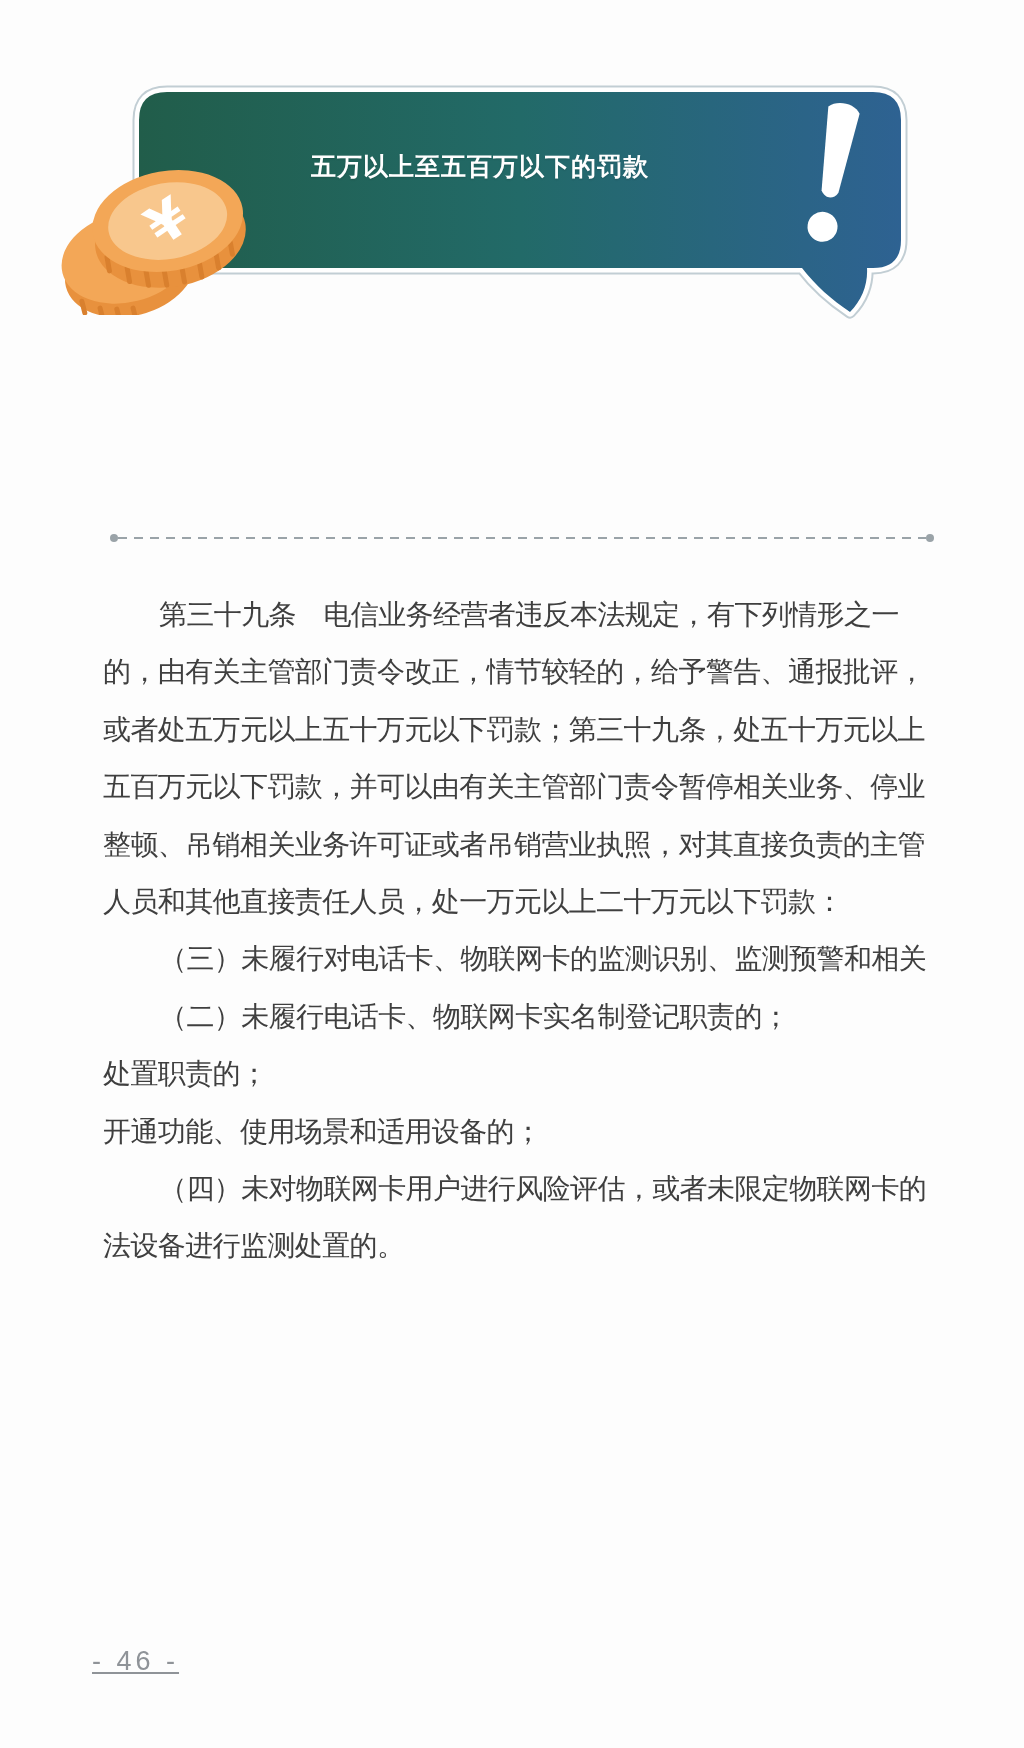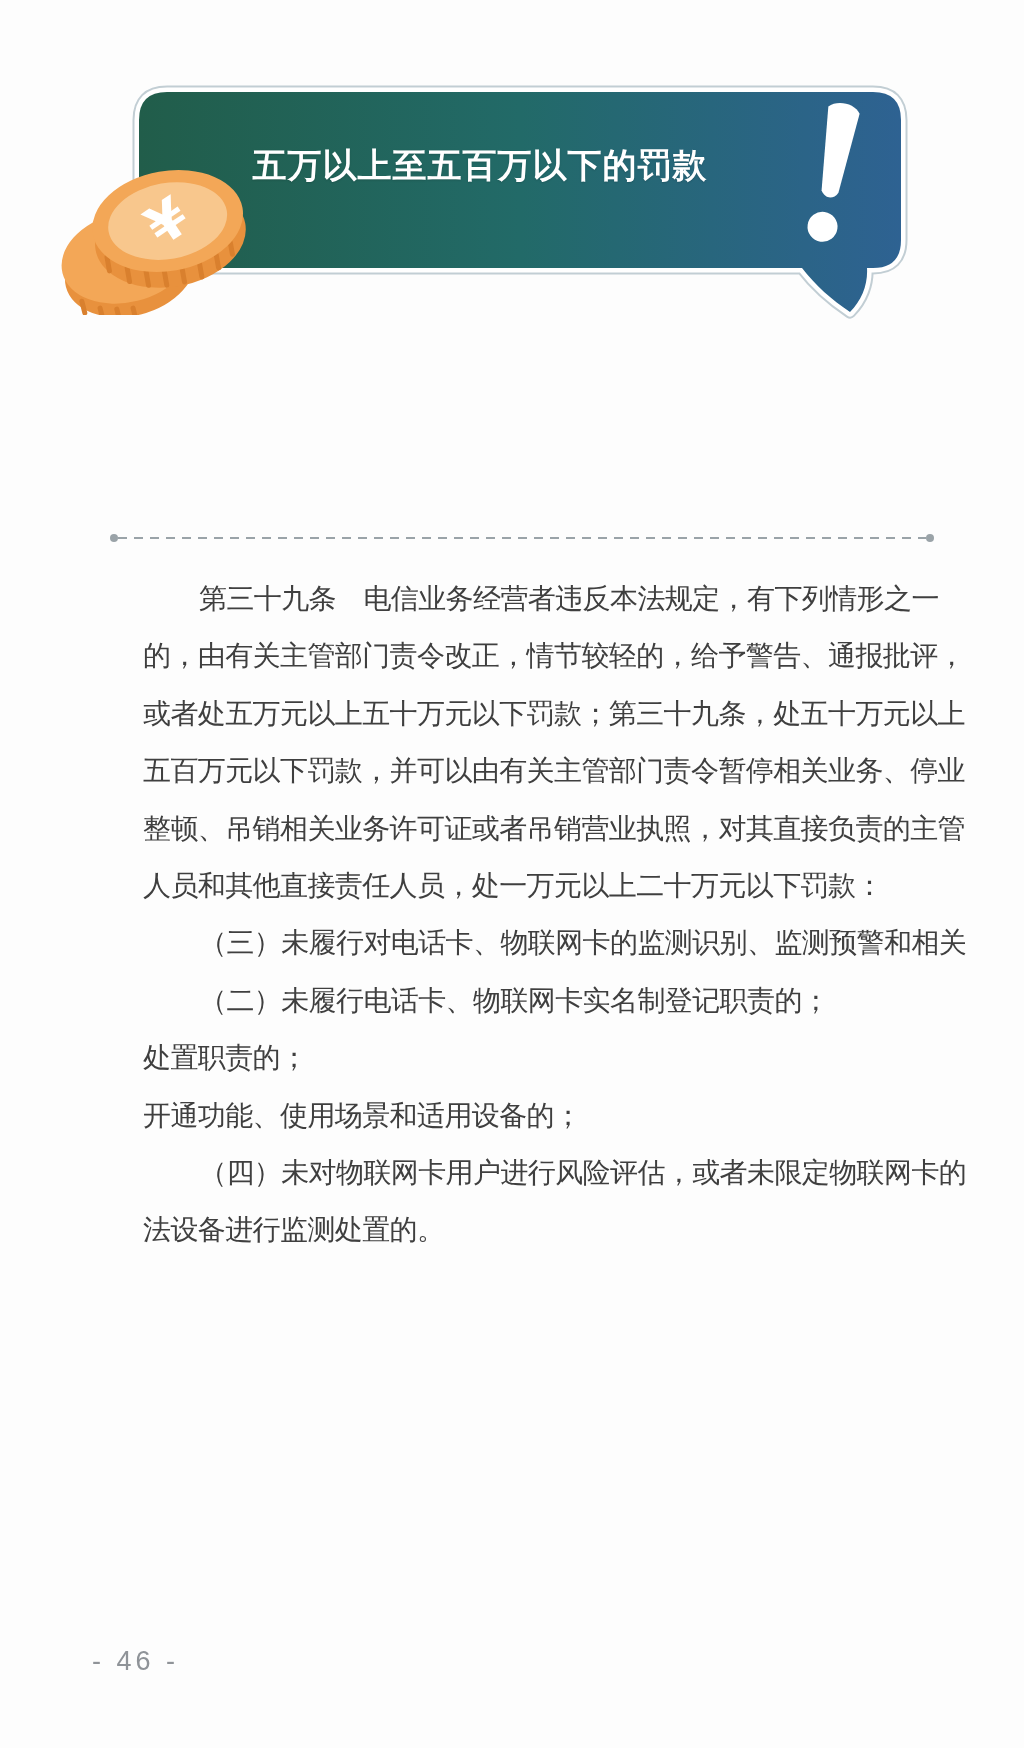--- a/index.html
+++ b/index.html
@@ -7,21 +7,21 @@
   .page{
     position:relative;width:1024px;height:1748px;margin:0 auto;
     background:var(--page-bg,#fdfdfd);overflow:hidden;
   }
 
   
   .banner-svg{position:absolute;left:121px;top:74px;width:798px;height:260px;z-index:1;}
   .banner-label{
     position:absolute;left:170px;top:92px;width:620px;height:148px;z-index:2;
     display:flex;align-items:center;justify-content:center;
-    font-size:34px;font-weight:bold;color:#ffffff;letter-spacing:1px;
+    font-size:25px;font-weight:bold;color:#ffffff;letter-spacing:1px;
     text-shadow:0 1px 2px rgba(0,0,0,0.15);white-space:nowrap;
   }
   .coins-svg{position:absolute;left:50px;top:165px;width:200px;height:150px;z-index:4;}
 
   
   .page-title{
     position:absolute;left:114px;top:380px;z-index:2;
     font-size:50px;font-weight:bold;line-height:62px;letter-spacing:1px;
     color:var(--title-blue,#1b79c0);
   }
@@ -35,35 +35,35 @@
   }
   .divider .dot{
     position:absolute;top:0;width:8px;height:8px;border-radius:50%;
     background:var(--divider-gray,#9aa3a8);
   }
   .divider .dot.left{left:-2px;}
   .divider .dot.right{right:-2px;}
 
   
   .body-text{
-    position:absolute;left:103px;top:570px;width:840px;z-index:2;
+    position:absolute;left:103px;top:586px;width:840px;z-index:2;
     color:var(--body-text,#3f3f3f);
-    margin-left:40px;
   }
   .body-text .line{
     height:57.4px;line-height:57.4px;font-size:28px;letter-spacing:-0.6px;
     white-space:nowrap;
   }
   .body-text .line.indent{padding-left:56px;}
 
   
   .page-number{
     position:absolute;left:92px;top:1646px;z-index:2;
     font-size:27px;color:var(--page-number-gray,#8f9398);letter-spacing:4px;
     white-space:nowrap;
+    text-decoration:underline;
   }
 </style>
 </head>
 <body>
 
 <div class="page">
 
   <svg class="banner-svg" viewBox="0 0 798 260">
     <defs>
       <linearGradient id="bannerGrad" x1="0" y1="0" x2="1" y2="0">

